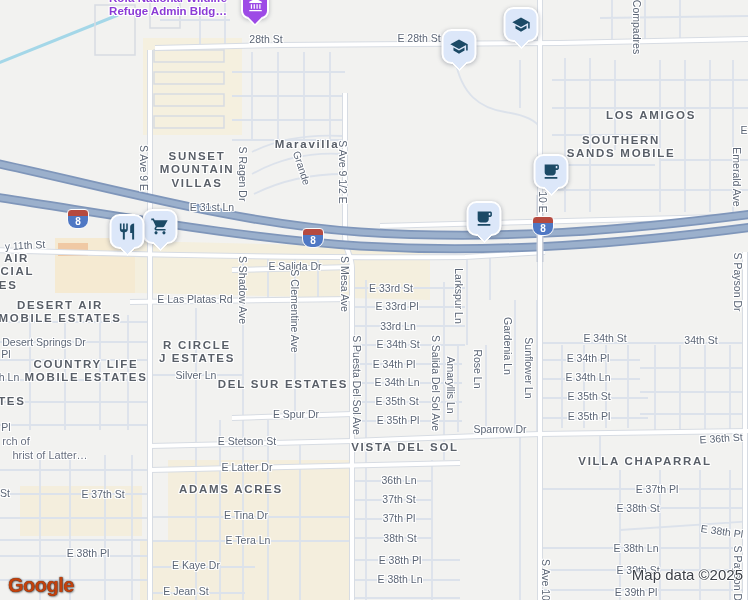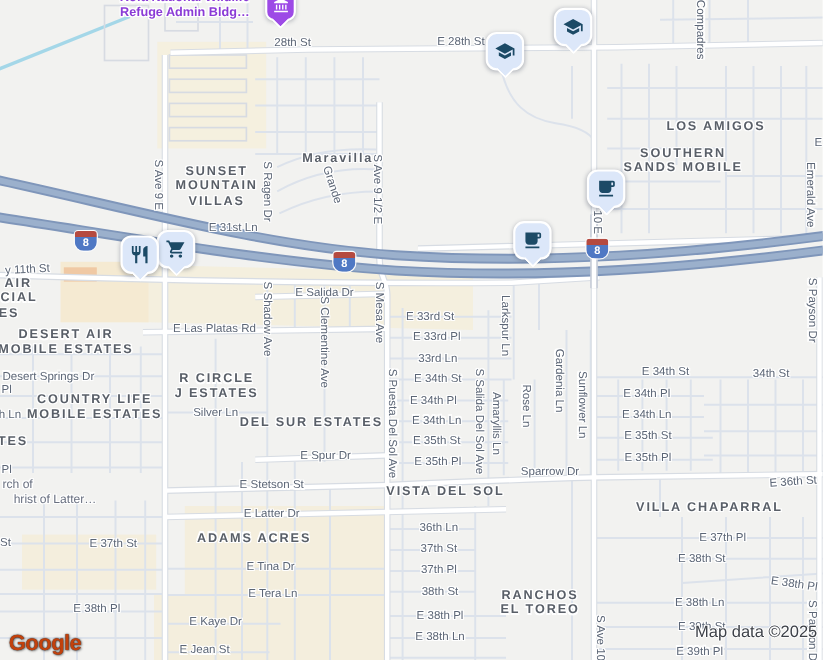--- a/index.html
+++ b/index.html
@@ -251,24 +251,20 @@
       </div>
       <div class="alabel" style="left: 231px; top: 490px;">
         <div>ADAMS ACRES</div>
       </div>
       <div class="alabel" style="left: 405px; top: 448px;">
         <div>VISTA DEL SOL</div>
       </div>
       <div class="alabel" style="left: 645px; top: 462px;">
         <div>VILLA CHAPARRAL</div>
       </div>
-      <div class="alabel" style="left: 491px; top: 549px;">
-        <div>RANCHOS</div>
-        <div>EL TOREO</div>
-      </div>
       <div class="alabel" style="left: 307px; top: 145px;">
         <div>Maravilla</div>
       </div>
       <div class="alabel poi-purple" style="left: 168px; top: 5px;">
         <div>Kofa National Wildlife</div>
         <div>Refuge Admin Bldg…</div>
       </div>
       <div class="alabel poi-gray" style="left: 16px; top: 441px;">
         <div>rch of</div>
       </div>

